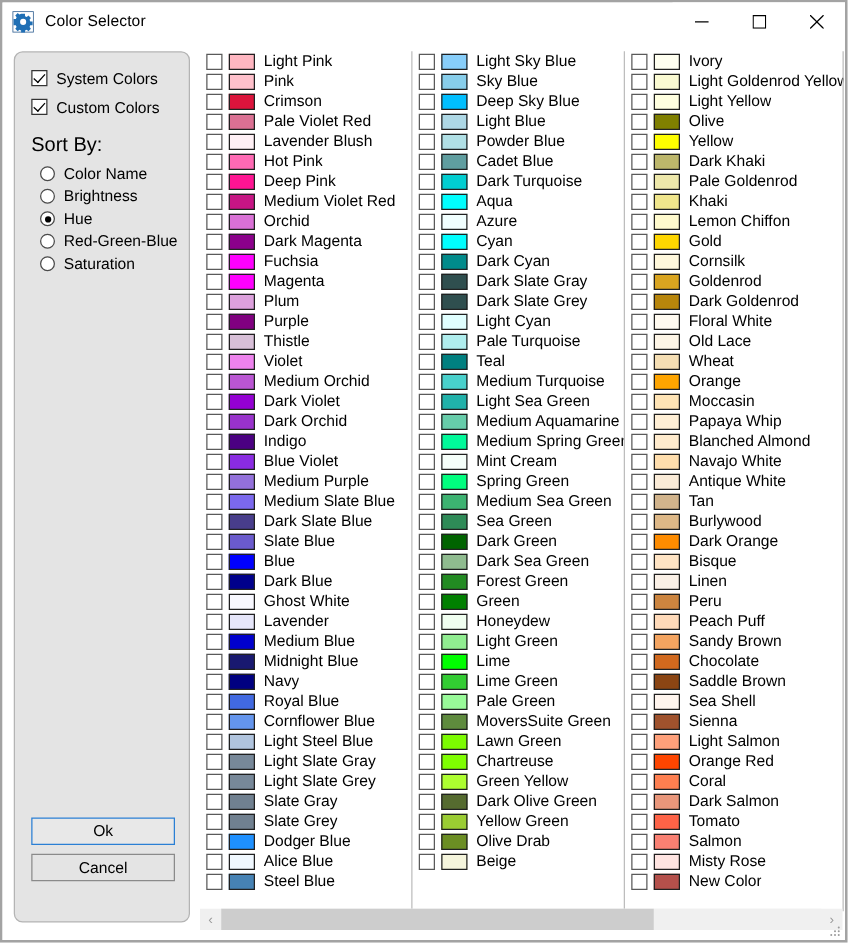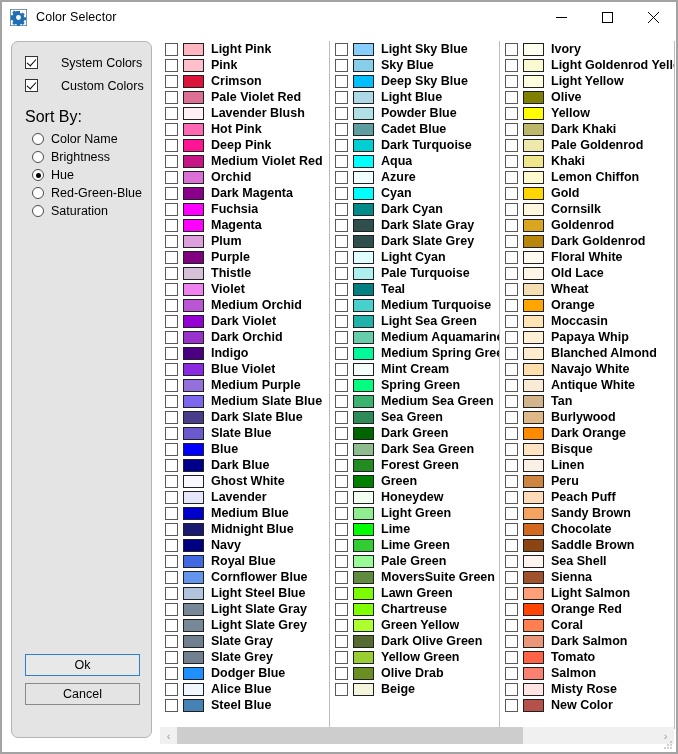--- a/index.html
+++ b/index.html
@@ -79,21 +79,20 @@
     box-sizing: border-box;
     background: #e4e4e4;
     border: 1px solid #b4b4b4;
     border-radius: 7px;
   }
   .chk-row {
     display: flex;
     align-items: center;
     margin-left: 13px;
     height: 17px;
-    gap: 16px;
   }
   .chk-row.first { margin-top: 12px; }
   .chk-row.second { margin-top: 6px; }
   .checkbox {
     width: 13px;
     height: 13px;
     box-sizing: border-box;
     border: 1px solid #333333;
     background: #ffffff;
     margin-right: 7px;
@@ -178,21 +177,20 @@
   }
   .cols {
     display: flex;
     position: absolute;
     left: 0;
     top: 0;
   }
   .col {
     width: 170px;
     flex: 0 0 170px;
-    font-weight: bold;
   }
   .col.third { width: 175px; flex: 0 0 175px; }
   .color-row {
     display: flex;
     align-items: center;
     height: 16px;
   }
   .row-chk {
     width: 13px;
     height: 13px;

